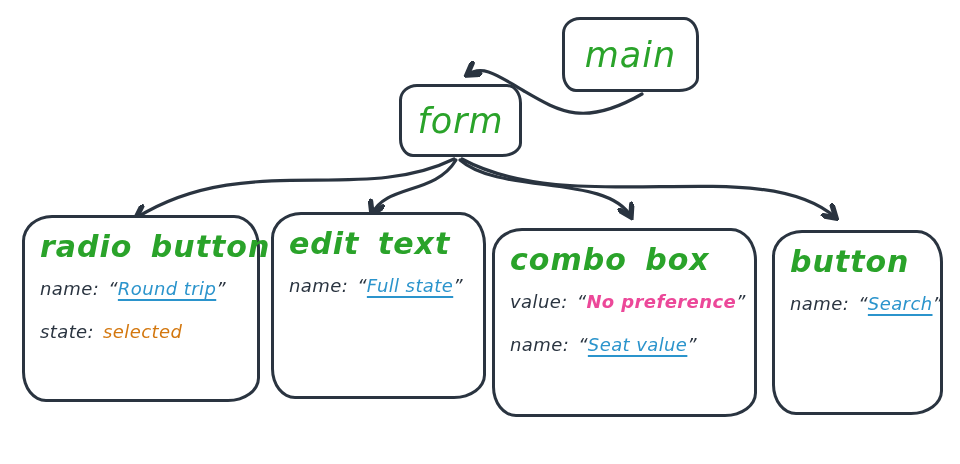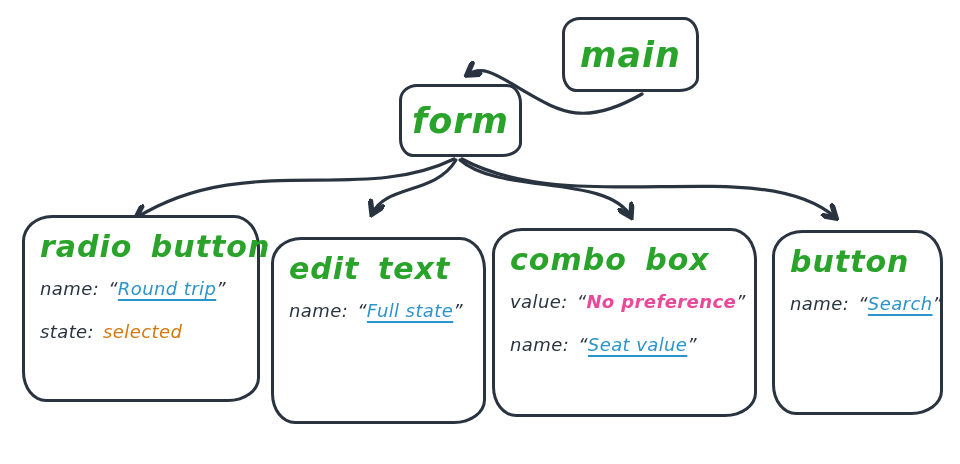--- a/index.html
+++ b/index.html
@@ -28,32 +28,32 @@
   }
   .node-small {
     display: flex;
     align-items: center;
     justify-content: center;
     border-radius: 18px 15px 20px 14px / 16px 19px 14px 18px;
   }
   .node-small .node-label {
     color: #2aa32a;
     font-size: 35px;
-    font-weight: bold;
+    font-weight: normal;
     letter-spacing: 1px;
   }
   #node-main  { left: 562px; top: 17px;  width: 137px; height: 75px; }
   #node-form  { left: 399px; top: 84px;  width: 123px; height: 73px; }
 
   .card {
     border-radius: 30px 26px 32px 24px / 26px 32px 24px 30px;
     padding: 8px 8px 0 15px;
   }
   #node-radio  { left: 22px;  top: 215px; width: 238px; height: 187px; }
-  #node-edit   { left: 271px; top: 237px; width: 215px; height: 187px; }
+  #node-edit   { left: 271px; top: 212px; width: 215px; height: 187px; }
   #node-combo  { left: 492px; top: 228px; width: 265px; height: 189px; }
   #node-button { left: 772px; top: 230px; width: 171px; height: 185px; }
 
   .card-title {
     color: #2aa32a;
     font-size: 30px;
     font-weight: bold;
     line-height: 42px;
     letter-spacing: 1px;
     word-spacing: 7px;

